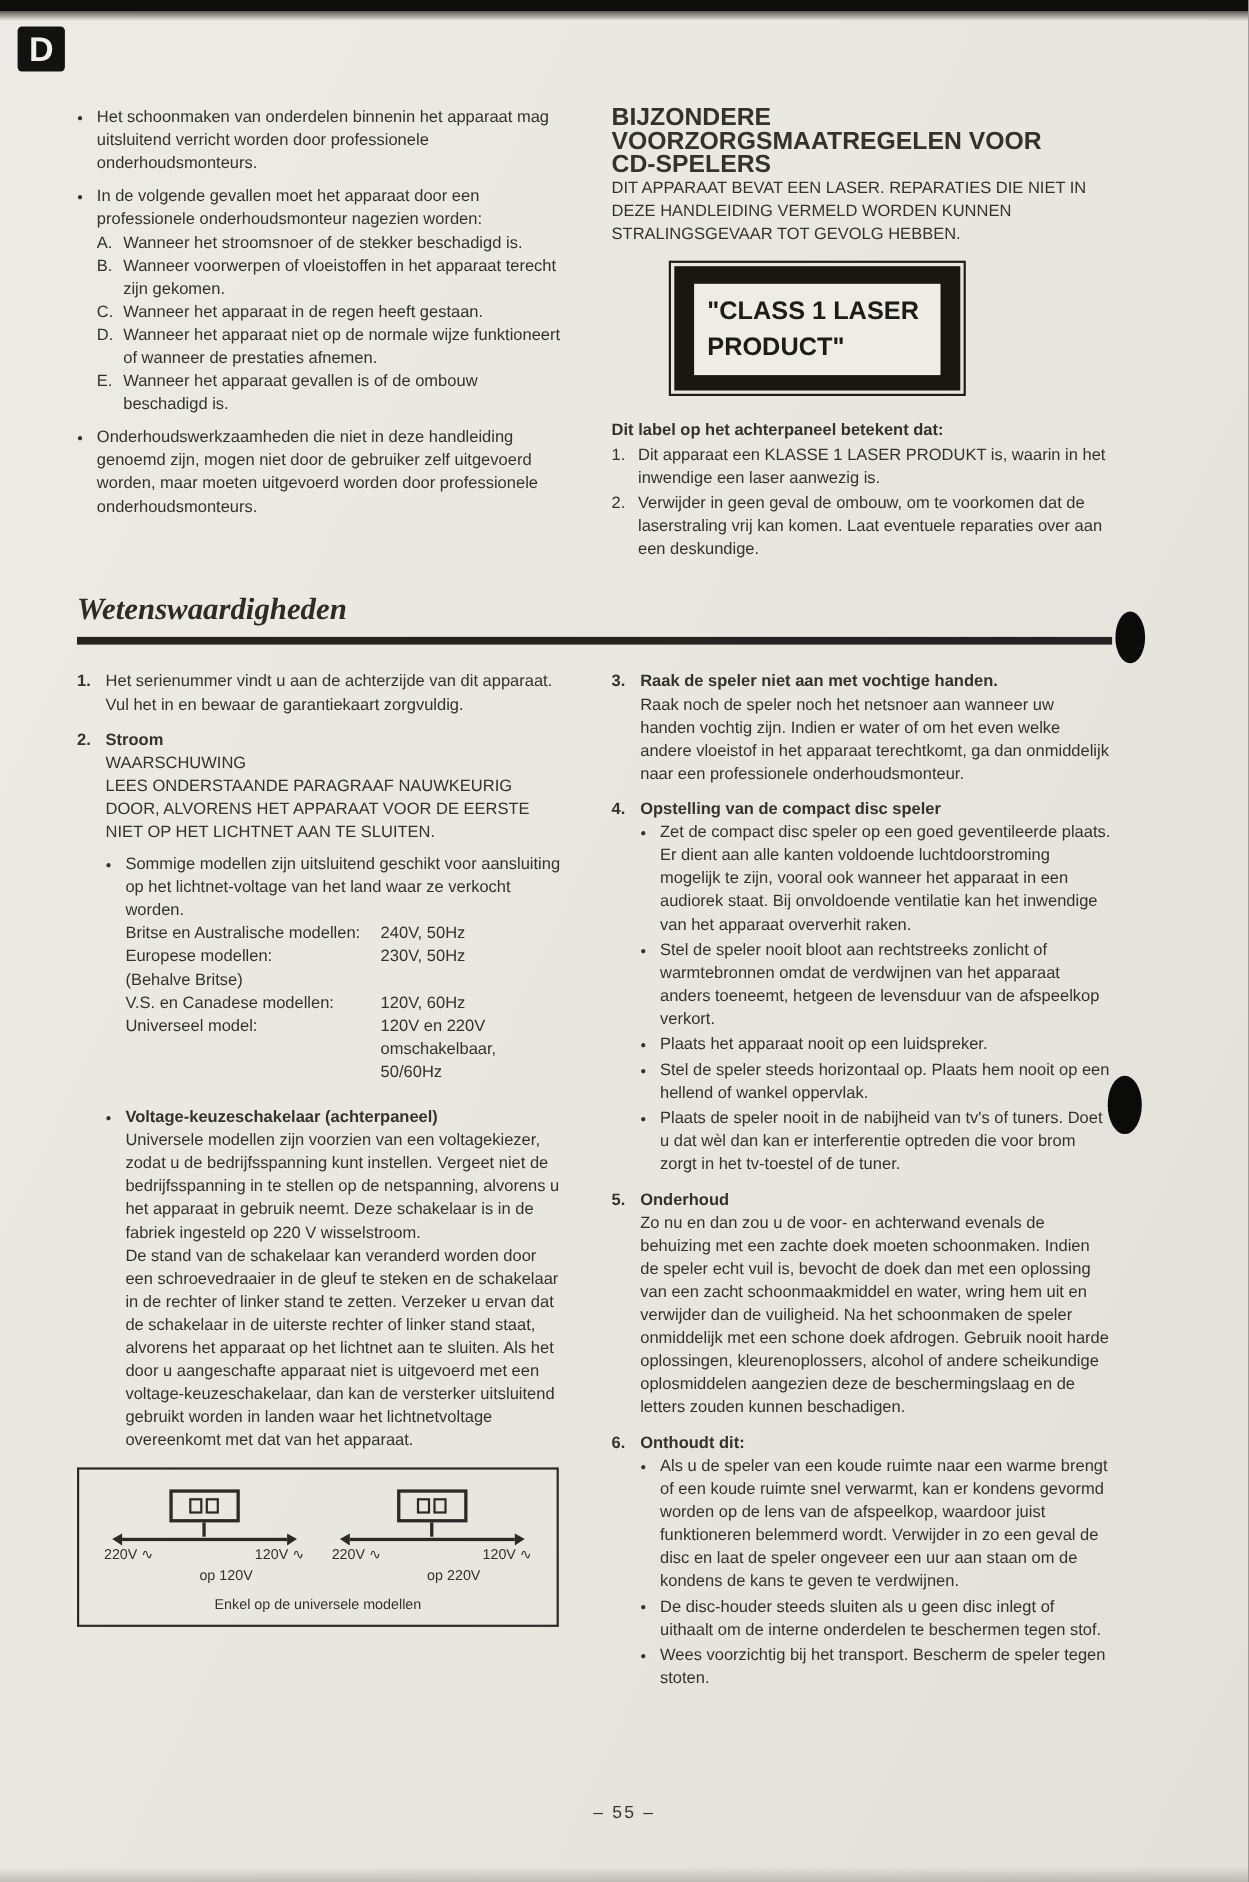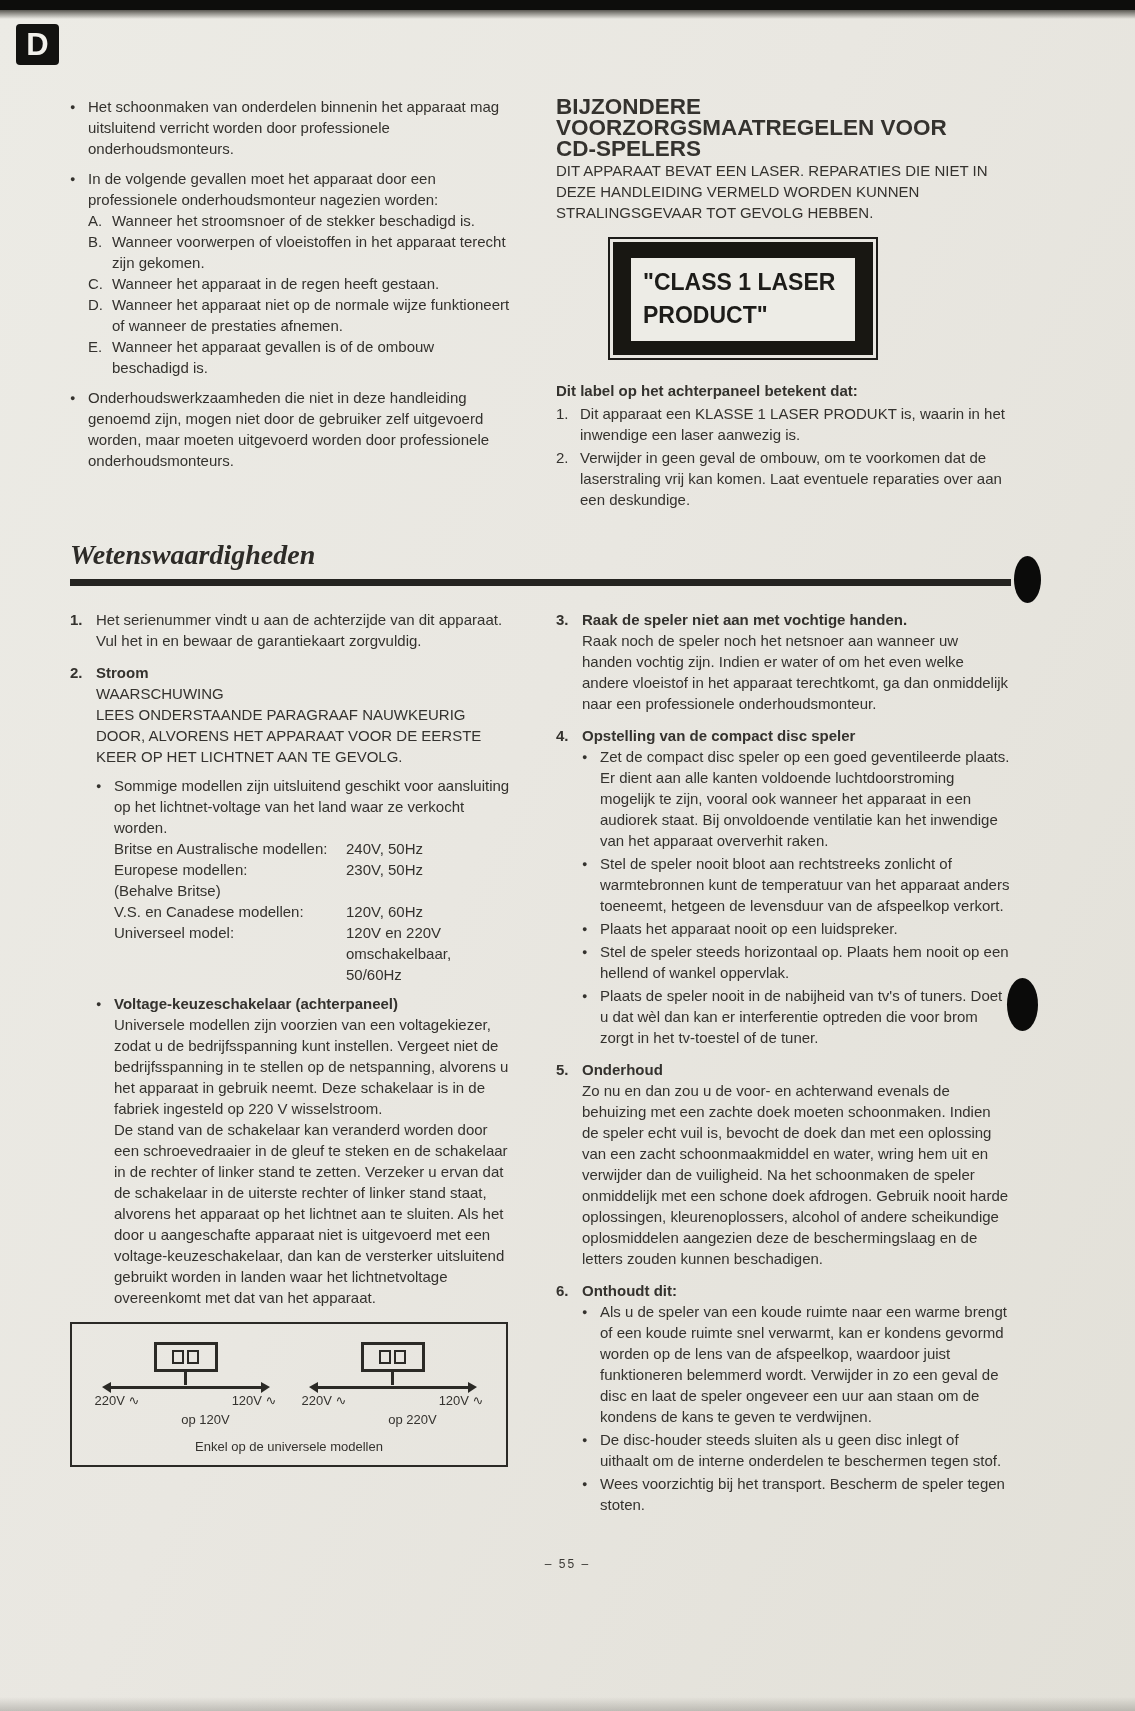--- a/index.html
+++ b/index.html
@@ -67,21 +67,21 @@
   
   .nitem { display:flex; margin-bottom:11px; }
   .nnum { width:26px; flex:0 0 26px; font-weight:bold; }
   .nbody { flex:1; }
   .nheading { font-weight:bold; }
 
   .vrow { display:flex; padding-left:18px; }
   .vmodel { width:232px; flex:0 0 232px; }
   .vval { flex:1; }
 
-  .mb4 { margin-bottom:8px; }
+  .mb4 { margin-bottom:20px; }
   .mb8 { margin-bottom:8px; }
 
   
   .diagram { margin-top:14px; width:438px; border:2px solid #2b2a26; padding:18px 10px 10px 10px; }
   .diagram-row { display:flex; justify-content:space-around; }
   .sw-unit { display:flex; flex-direction:column; align-items:center; width:190px; }
   .switch { width:64px; height:30px; border:3px solid #2b2a26;
     display:flex; align-items:center; justify-content:center; gap:3px; }
   .switch .k { width:12px; height:14px; border:2px solid #2b2a26; }
   .stem { width:3px; height:13px; background:#2b2a26; }
@@ -90,22 +90,22 @@
     border-top:5px solid transparent; border-bottom:6px solid transparent;
     border-right:9px solid #2b2a26; }
   .arrow::after { content:""; position:absolute; right:-9px; top:-4px;
     border-top:5px solid transparent; border-bottom:6px solid transparent;
     border-left:9px solid #2b2a26; }
   .sw-labels { display:flex; justify-content:space-between; width:182px;
     font-size:13px; line-height:17px; margin-top:3px; }
   .sw-cap { font-size:13px; line-height:17px; margin-top:2px;margin-left:40px; }
   .diagram-caption { text-align:center; font-size:13px; line-height:17px; margin-top:10px; }
 
-  .pageno { position:absolute; top:1554px; left:0; width:100%; text-align:center;
-    font-size:12px; letter-spacing:2px; color:#3a3834; }
+  .pageno { position:absolute; top:1638px; left:0; width:100%; text-align:center;
+    font-size:16px; letter-spacing:2px; color:#3a3834; }
 </style>
 </head>
 <body>
 
 <div class="page">
 
   <div class="scan-top"></div>
   <div class="scan-top-fade"></div>
   <div class="scan-bottom-fade"></div>
   <div class="hole hole-1"></div>
@@ -185,21 +185,21 @@
           <div class="nbody">
             <p>Het serienummer vindt u aan de achterzijde van dit apparaat. Vul het in en bewaar de garantiekaart zorgvuldig.</p>
           </div>
         </div>
 
         <div class="nitem">
           <span class="nnum">2.</span>
           <div class="nbody">
             <div class="nheading">Stroom</div>
             <p>WAARSCHUWING</p>
-            <p class="mb8">LEES ONDERSTAANDE PARAGRAAF NAUWKEURIG DOOR, ALVORENS HET APPARAAT VOOR DE EERSTE KEER OP HET LICHTNET AAN TE GEVOLG.</p>
+            <p class="mb8">LEES ONDERSTAANDE PARAGRAAF NAUWKEURIG DOOR, ALVORENS HET APPARAAT VOOR DE EERSTE NIET OP HET LICHTNET AAN TE SLUITEN.</p>
 
             <p class="blt-p" style="margin-bottom:0;">
               <span class="blt-ico">●</span><span>Sommige modellen zijn uitsluitend geschikt voor aansluiting op het lichtnet-voltage van het land waar ze verkocht worden.</span>
             </p>
 
             <div class="vrow">
               <span class="vmodel">Britse en Australische modellen:</span>
               <span class="vval">240V, 50Hz</span>
             </div>
             <div class="vrow">
@@ -279,21 +279,21 @@
         </div>
 
         <div class="nitem">
           <span class="nnum">4.</span>
           <div class="nbody">
             <div class="nheading">Opstelling van de compact disc speler</div>
             <p class="blt-p" style="margin-bottom:2px;">
               <span class="blt-ico">●</span><span>Zet de compact disc speler op een goed geventileerde plaats. Er dient aan alle kanten voldoende luchtdoorstroming mogelijk te zijn, vooral ook wanneer het apparaat in een audiorek staat. Bij onvoldoende ventilatie kan het inwendige van het apparaat oververhit raken.</span>
             </p>
             <p class="blt-p" style="margin-bottom:2px;">
-              <span class="blt-ico">●</span><span>Stel de speler nooit bloot aan rechtstreeks zonlicht of warmtebronnen kunt de temperatuur van het apparaat anders toeneemt, hetgeen de levensduur van de afspeelkop verkort.</span>
+              <span class="blt-ico">●</span><span>Stel de speler nooit bloot aan rechtstreeks zonlicht of warmtebronnen omdat de verdwijnen van het apparaat anders toeneemt, hetgeen de levensduur van de afspeelkop verkort.</span>
             </p>
             <p class="blt-p" style="margin-bottom:2px;">
               <span class="blt-ico">●</span><span>Plaats het apparaat nooit op een luidspreker.</span>
             </p>
             <p class="blt-p" style="margin-bottom:2px;">
               <span class="blt-ico">●</span><span>Stel de speler steeds horizontaal op.  Plaats hem nooit op een hellend of wankel oppervlak.</span>
             </p>
             <p class="blt-p" style="margin-bottom:0;">
               <span class="blt-ico">●</span><span>Plaats de speler nooit in de nabijheid van tv's of tuners. Doet u dat wèl dan kan er interferentie optreden die voor brom zorgt in het tv-toestel of de tuner.</span>
             </p>

